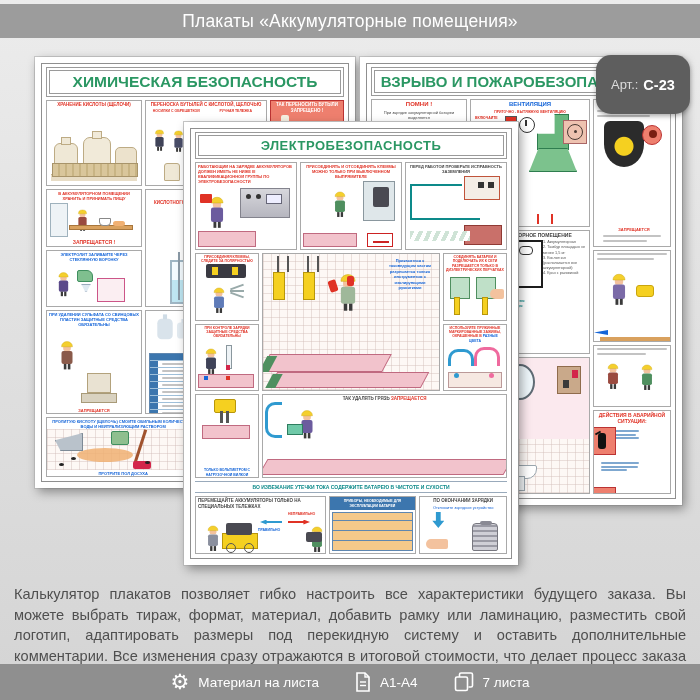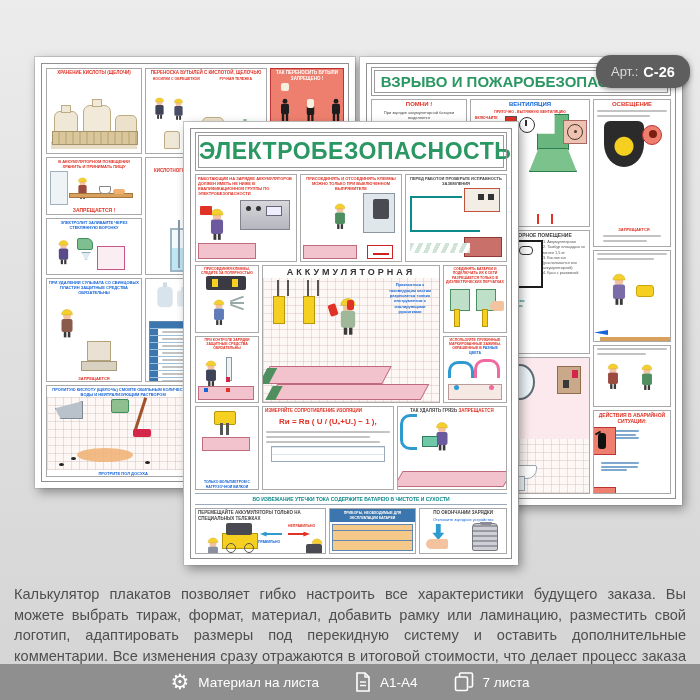--- a/index.html
+++ b/index.html
@@ -9,21 +9,21 @@
   
   .header-bar{position:absolute;top:4px;left:0;width:700px;height:34px;background:#9c9c9c;
               color:#fff;display:flex;align-items:center;justify-content:center;
               font-size:17.5px;letter-spacing:.2px;z-index:50}
   .footer-bar{position:absolute;left:0;bottom:0;width:700px;height:36px;background:#8f8f8f;
               color:#fff;display:flex;align-items:center;justify-content:center;gap:36px;
               font-size:13.5px;z-index:50}
   .f-item{display:flex;align-items:center;gap:9px}
   .gear{font-size:21px;line-height:1;font-family:"DejaVu Sans",sans-serif}
   
-  .art-badge{position:absolute;left:596px;top:55px;height:27px;padding:3px 15px;background:#5e5e5e;
+  .art-badge{position:absolute;left:596px;top:55px;height:27px;padding:16px 15px;background:#5e5e5e;
              border-radius:15px;color:#dcdcdc;font-size:13px;display:flex;align-items:center;gap:5px;
              box-shadow:0 2px 5px rgba(0,0,0,.35);z-index:40}
   .art-badge b{color:#fff;font-size:14.5px}
   
   .poster{position:absolute;background:#fff;padding:6px;box-sizing:border-box;
           box-shadow:3px 4px 10px rgba(0,0,0,.38),0 0 0 1px #c9c9c9}
   .p-in{border:1px solid #8f8f8f;height:100%;box-sizing:border-box;padding:4px;
         display:flex;flex-direction:column;gap:3px;background:#fff}
   .p-title{flex:0 0 auto;margin:2px 3px 3px;border:1px solid #9a9a9a;outline:1px solid #9a9a9a;
            outline-offset:2px;text-align:center;font-weight:bold;color:#2b9763;background:#fff;
@@ -69,23 +69,27 @@
     </symbol>
     <symbol id="sym-bottle" viewBox="0 0 14 20">
       <rect x="5.4" y="0" width="3.2" height="4" fill="currentColor"></rect>
       <rect x="1" y="3.6" width="12" height="16" rx="3.4" fill="currentColor" opacity=".8"></rect>
     </symbol>
   </defs>
 </svg>
 
 <div class="stage">
 
+  <div class="header-bar">
+    <span>Плакаты «Аккумуляторные помещения»</span>
+  </div>
 
   <div class="poster" style="left:35px;top:57px;width:320px;height:431px;z-index:10">
     <div class="p-in">
+      <div class="p-title" style="font-size:15.5px">ХИМИЧЕСКАЯ БЕЗОПАСНОСТЬ</div>
 
       <div class="row" style="height:86px">
         <div class="panel" style="width:96px">
           <div class="ph s45 c-red">ХРАНЕНИЕ КИСЛОТЫ (ЩЕЛОЧИ)</div>
           <div class="ill">
             <div class="sh" style="left:4px;bottom:4px;width:86px;height:6px;background:#e8ddc6;border-top:1px solid #c9b98f"></div>
             <div class="sh" style="left:7px;bottom:10px;width:22px;height:30px;background:#efe8d6;border:1px solid #bdab84;border-radius:6px 6px 2px 2px"></div>
             <div class="sh" style="left:14px;bottom:40px;width:8px;height:6px;background:#efe8d6;border:1px solid #bdab84"></div>
             <div class="sh" style="left:36px;bottom:10px;width:26px;height:36px;background:#f1ead9;border:1px solid #bdab84;border-radius:7px 7px 2px 2px"></div>
             <div class="sh" style="left:45px;bottom:46px;width:8px;height:6px;background:#f1ead9;border:1px solid #bdab84"></div>
@@ -456,26 +460,26 @@
 
             </div>
           </div>
         </div>
       </div>
     </div>
   </div>
 
   <div class="art-badge">
     <span>Арт.:</span>
-    <b>С-26</b>
+    <b>С-23</b>
   </div>
 
   <div class="poster" style="left:184px;top:122px;width:334px;height:443px;z-index:30">
     <div class="p-in">
-      <div class="p-title" style="font-size:23px;letter-spacing:.5px">ЭЛЕКТРОБЕЗОПАСНОСТЬ</div>
+      <div class="p-title" style="font-size:13px;letter-spacing:.5px">ЭЛЕКТРОБЕЗОПАСНОСТЬ</div>
 
       <div class="row" style="height:88px">
         <div class="panel" style="flex:1">
           <div class="ph s4 c-red" style="text-align:left">РАБОТАЮЩИЙ НА ЗАРЯДКЕ АККУМУЛЯТОРОВ ДОЛЖЕН ИМЕТЬ НЕ НИЖЕ III КВАЛИФИКАЦИОННОЙ ГРУППЫ ПО ЭЛЕКТРОБЕЗОПАСНОСТИ</div>
           <div class="ill">
             <svg class="wk" style="left:10px;top:2px;width:22px;height:52px;color:#6b5b9e" viewBox="0 0 20 30">
                 <use href="#sym-worker"></use>
               </svg>
             <div class="sh" style="left:4px;top:10px;width:12px;height:9px;background:#e03225;border-radius:1px"></div>
             <div class="sh" style="left:44px;top:4px;width:48px;height:28px;background:linear-gradient(#d7d7dc,#b6b6bf);border:1px solid #83838d"></div>
@@ -537,21 +541,20 @@
                 </svg>
               <div class="sh" style="left:30px;top:6px;width:4px;height:22px;background:#eef3f6;border:1px solid #8a979e"></div>
               <div class="sh" style="left:30px;top:26px;width:4px;height:5px;background:#d3264a"></div>
               <div class="sh bat" style="left:2px;bottom:2px;width:54px;height:12px"></div>
               <div class="sh" style="left:8px;bottom:10px;width:4px;height:4px;background:#1565d8"></div>
               <div class="sh" style="left:30px;bottom:10px;width:4px;height:4px;background:#e03225"></div>
             </div>
           </div>
         </div>
         <div class="panel" style="flex:1">
-          <div class="ph" style="font-size:9px;letter-spacing:3px;color:#333">АККУМУЛЯТОРНАЯ</div>
           <div class="ill tile">
             <div style="position:absolute;right:3px;top:4px;width:52px;color:#1565d8;font-size:4px;font-weight:bold;line-height:1.35;text-align:center">Прикасаться к токоведущим частям разрешается только инструментом с изолирующими рукоятками</div>
             <div class="sh" style="left:14px;top:2px;width:1.5px;height:16px;background:#555"></div>
             <div class="sh" style="left:24px;top:2px;width:1.5px;height:16px;background:#555"></div>
             <div class="sh" style="left:44px;top:2px;width:1.5px;height:16px;background:#555"></div>
             <div class="sh" style="left:54px;top:2px;width:1.5px;height:16px;background:#555"></div>
             <div class="sh" style="left:10px;top:18px;width:10px;height:26px;background:#f5d020;border:1px solid #b8960a"></div>
             <div class="sh" style="left:40px;top:18px;width:10px;height:26px;background:#f5d020;border:1px solid #b8960a"></div>
             <svg class="wk" style="left:72px;top:8px;width:26px;height:60px;color:#9fb89a" viewBox="0 0 20 30">
                 <use href="#sym-worker"></use>
@@ -593,28 +596,20 @@
 
       <div class="row" style="height:84px">
         <div class="panel" style="width:64px">
           <div class="ill">
             <div class="sh" style="left:18px;top:4px;width:20px;height:12px;background:#f5d020;border:1px solid #b8960a;border-radius:2px"></div>
             <div class="sh" style="left:24px;top:16px;width:3px;height:12px;background:#555"></div>
             <div class="sh" style="left:30px;top:16px;width:3px;height:12px;background:#555"></div>
             <div class="sh bat" style="left:6px;top:30px;width:46px;height:12px"></div>
           </div>
           <div class="ph s35 c-blue">ТОЛЬКО ВОЛЬТМЕТРОМ С НАГРУЗОЧНОЙ ВИЛКОЙ</div>
-        </div>
-        <div class="panel" style="flex:1.2">
-          <div class="ph s45 c-red" style="text-align:left">ИЗМЕРЯЙТЕ СОПРОТИВЛЕНИЕ ИЗОЛЯЦИИ</div>
-          <div class="ph c-red" style="font-size:8px;padding-top:3px">Rи = Rв ( U / (U₊+U₋) − 1 ),</div>
-          <div class="tl" style="margin-top:4px"></div>
-          <div class="tl" style="width:80%"></div>
-          <div class="tl" style="width:88%"></div>
-          <div style="margin:2px 8px;border:1px solid #9ab;height:14px;background:repeating-linear-gradient(0deg,#fff 0 6px,#dce8f0 6px 7px)"></div>
         </div>
         <div class="panel" style="flex:1">
           <div class="ph s45">
             <span class="c-dark">ТАК УДАЛЯТЬ ГРЯЗЬ</span>
             <span class="c-red">ЗАПРЕЩАЕТСЯ</span>
           </div>
           <div class="ill">
             <div class="sh" style="left:2px;top:0;width:14px;height:30px;border:3px solid #2f9ad0;border-right:none;border-radius:10px 0 0 10px"></div>
             <svg class="wk" style="left:34px;top:0;width:20px;height:44px;color:#6b5b9e" viewBox="0 0 20 30">
                 <use href="#sym-worker"></use>

